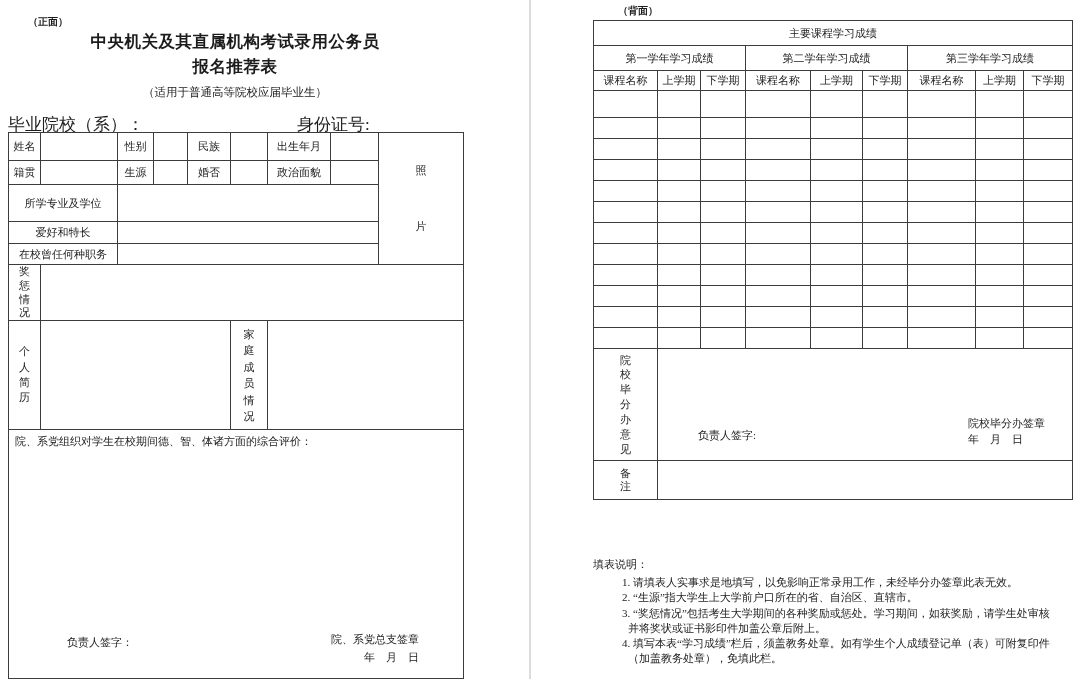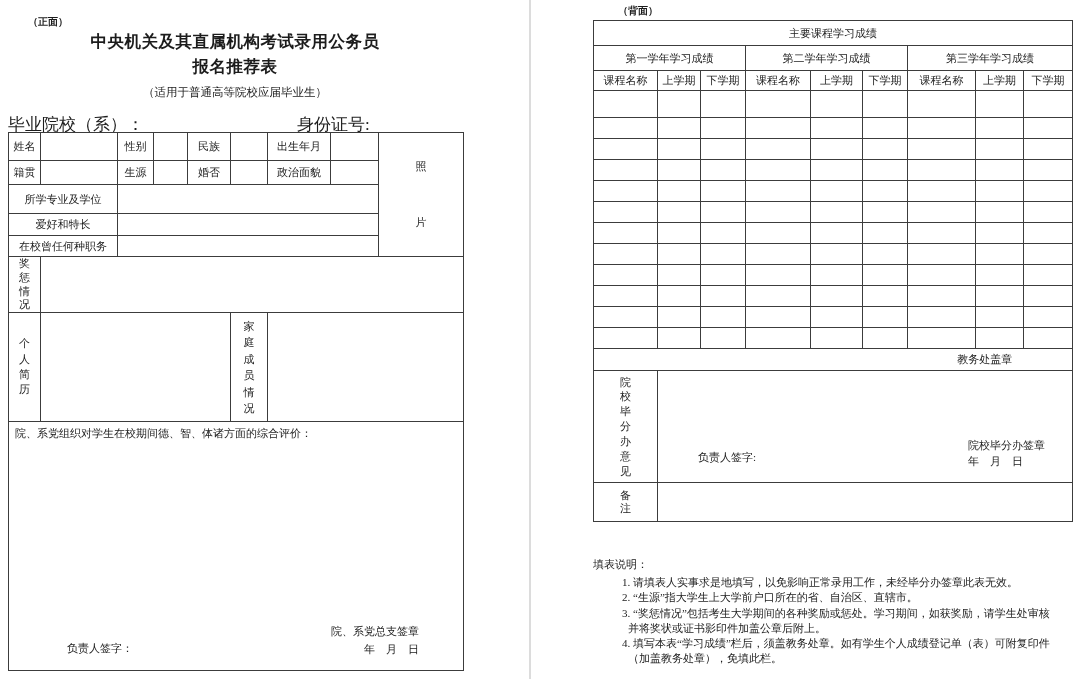--- a/index.html
+++ b/index.html
@@ -23,31 +23,31 @@
   .front-label { left:28px; top:15px; }
   .title1,.title2 { position:absolute; left:0; width:470px; margin:0; text-align:center;
     font-size:16.5px; font-weight:bold; letter-spacing:0.5px; }
   .title1 { top:31px; }
   .title2 { top:56px; }
   .subtitle { position:absolute; left:0; top:85px; width:470px; text-align:center; font-size:11.5px; }
   .school-row { position:absolute; left:8px; top:113px; width:455px; font-size:17px; }
   .id-label { position:absolute; left:289px; top:0; }
 
   .front-table { position:absolute; left:8px; top:132px; width:455px; }
-  .fr1 { height:28px; } .fr2 { height:24px; } .fr3 { height:29px; }
+  .fr1 { height:28px; } .fr2 { height:24px; } .fr3 { height:37px; }
   .fr4 { height:22px; } .fr5 { height:21px; }
   .fr6 { height:56px; } .fr7 { height:109px; } .fr8 { height:249px; }
   .awards-v { line-height:1.25; }
   .resume-v { line-height:1.4; }
   .family-v { line-height:1.5; }
   .photo-stack { height:112px; display:flex; flex-direction:column;
     justify-content:space-around; align-items:center; }
   .eval-cell { text-align:left; vertical-align:top; position:relative; }
   .eval-label { display:block; padding:4px 6px; }
-  .front-signer { position:absolute; left:58px; bottom:14px;font-family:Liberation Mono, monospace; }
+  .front-signer { position:absolute; left:58px; bottom:28px;font-family:Liberation Mono, monospace; }
   .front-seal-block { position:absolute; left:305px; bottom:12px; line-height:18px; text-align:right;margin-left:17px; }
 
   
   .back-label { left:618px; top:4px; }
   .back-table { position:absolute; left:593px; top:20px; width:479px; }
   .br-title { height:25px; } .br-years { height:25px; } .br-cols { height:20px; }
   .er-first { height:27px; } .er { height:21px; }
   .br-dean { height:22px; } .br-opinion { height:112px; } .br-remarks { height:39px; }
   .dean-cell { text-align:right; padding-right:60px; }
   .opinion-cell { position:relative; text-align:left; }
@@ -317,23 +317,20 @@
             <td></td>
             <td></td>
             <td></td>
             <td></td>
             <td></td>
             <td></td>
             <td></td>
             <td></td>
             <td></td>
           </tr>
-      <tr class="br-dean">
-        <td colspan="9" class="dean-cell">教务处盖章</td>
-      </tr>
       <tr class="br-opinion">
         <td>
           <div class="vtext">院校毕分办意见</div>
         </td>
         <td colspan="8" class="opinion-cell">
           <span class="op-signer">负责人签字:</span>
           <span class="op-seal-block">
             <div>院校毕分办签章</div>
             <div>年　月　日</div>
           </span>

